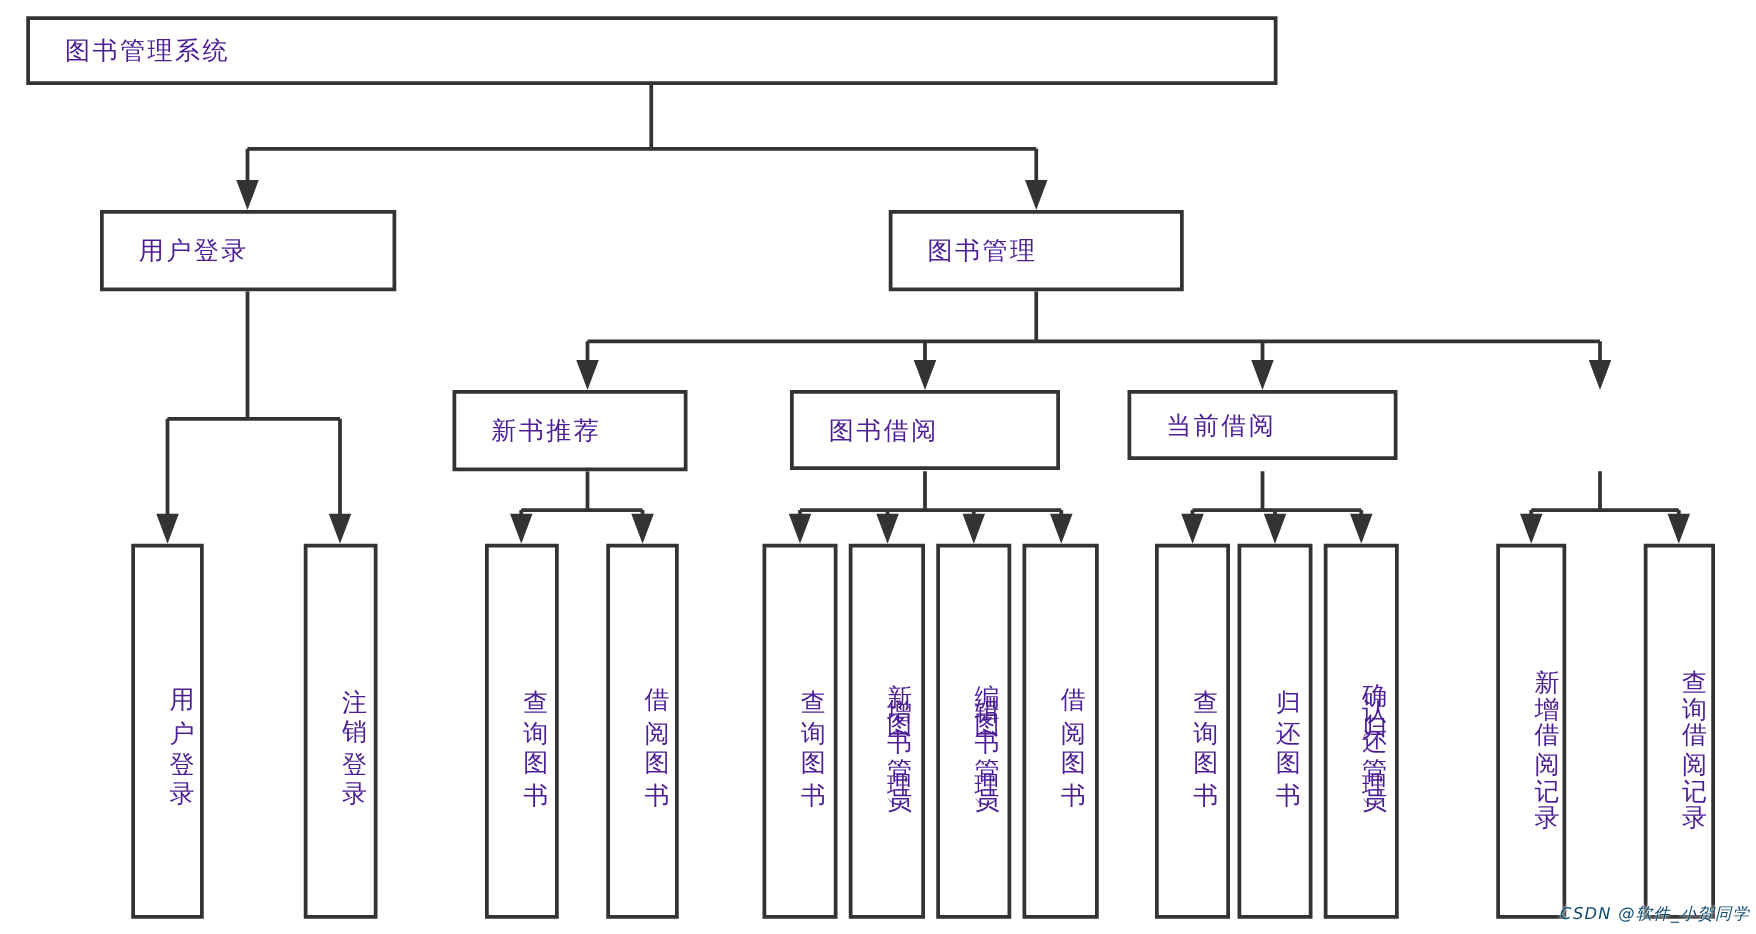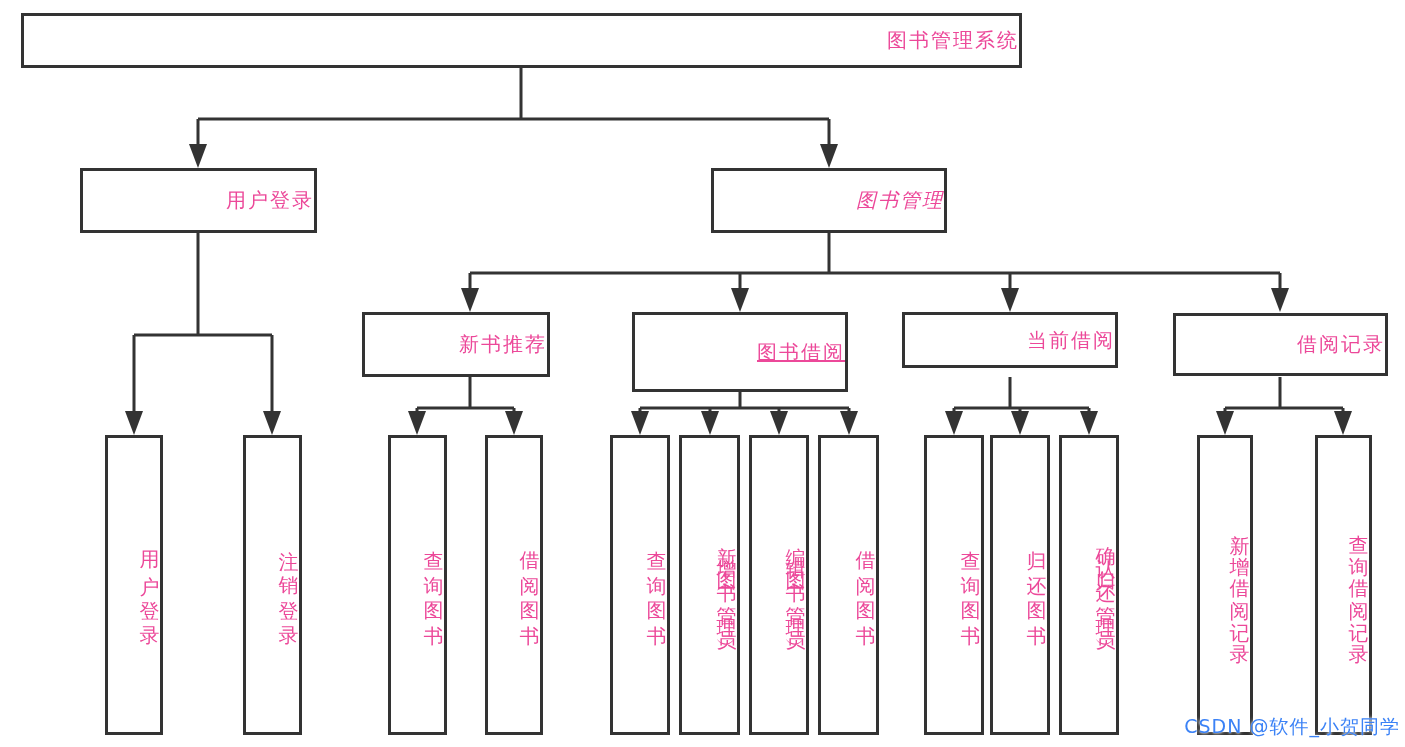--- a/index.html
+++ b/index.html
@@ -11,42 +11,43 @@
     overflow:hidden;
   }
   svg.connectors{position:absolute;left:0;top:0;z-index:1;}
   .node{
     position:absolute;
     box-sizing:border-box;
     border:3px solid #333333;
     background:#ffffff;
     display:flex;
     align-items:center;
-    justify-content:flex-end;
-    color:#ec4899;
+    justify-content:flex-start;
+    color:#4c1d95;
     z-index:2;
     padding-left:28px;
   }
   .hbox{font-size:20px;letter-spacing:2px;white-space:nowrap;}
   .vbox .vl{
     writing-mode:vertical-rl;
     text-orientation:mixed;
     font-size:20px;
     line-height:1;
     white-space:nowrap;
   }
   .watermark{
     position:absolute;
     right:5px;bottom:7px;
-    font-size:19px;
+    font-size:13px;
     letter-spacing:1px;
-    color:#3b82f6;
+    color:#0c4a6e;
     z-index:3;
     white-space:nowrap;
     text-shadow:0 0 2px #ffffff,0 0 4px #ffffff;
+    font-style:italic;
   }
 </style>
 </head>
 <body>
 
 <div class="canvas">
 
   <svg class="connectors" width="1405" height="747" viewBox="0 0 1405 747">
     <g stroke="#333333" stroke-width="3" fill="none">
       <path d="M521 68 V119 M198 119 H829 M198 119 V150 M829 119 V150"></path>
@@ -80,35 +81,32 @@
     </g>
   </svg>
 
   <div class="node hbox" style="left:21px;top:13px;width:1001px;height:55px;">
     <span>图书管理系统</span>
   </div>
 
   <div class="node hbox" style="left:80px;top:168px;width:237px;height:65px;">
     <span>用户登录</span>
   </div>
-  <div class="node hbox" style="left:711px;top:168px;width:236px;height:65px;font-style:italic;">
+  <div class="node hbox" style="left:711px;top:168px;width:236px;height:65px;">
     <span>图书管理</span>
   </div>
 
   <div class="node hbox" style="left:362px;top:312px;width:188px;height:65px;">
     <span>新书推荐</span>
   </div>
-  <div class="node hbox" style="left:632px;top:312px;width:216px;height:80px;text-decoration:underline;">
+  <div class="node hbox" style="left:632px;top:312px;width:216px;height:64px;">
     <span>图书借阅</span>
   </div>
   <div class="node hbox" style="left:902px;top:312px;width:216px;height:56px;">
     <span>当前借阅</span>
-  </div>
-  <div class="node hbox" style="left:1173px;top:313px;width:215px;height:63px;">
-    <span>借阅记录</span>
   </div>
 
   <div class="node vbox" style="left:105px;top:435px;width:58px;height:300px;">
     <span class="vl" style="letter-spacing: 25px;">用户登录</span>
   </div>
   <div class="node vbox" style="left:243px;top:435px;width:59px;height:300px;">
     <span class="vl" style="letter-spacing: 25px;">注销登录</span>
   </div>
 
   <div class="node vbox" style="left:388px;top:435px;width:59px;height:300px;">

